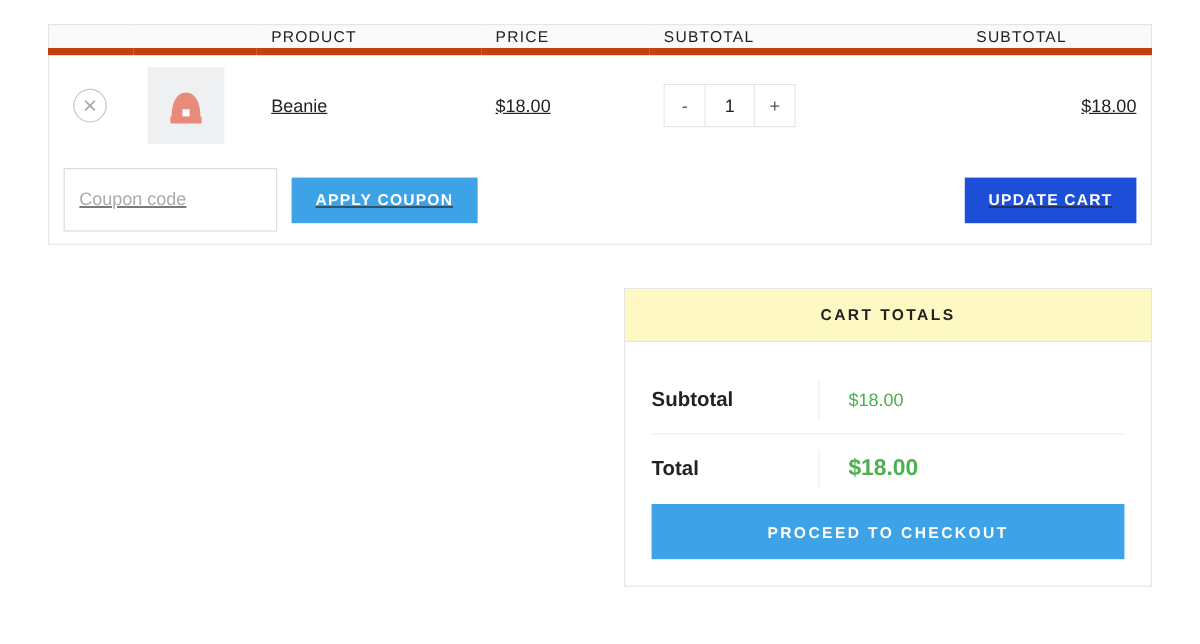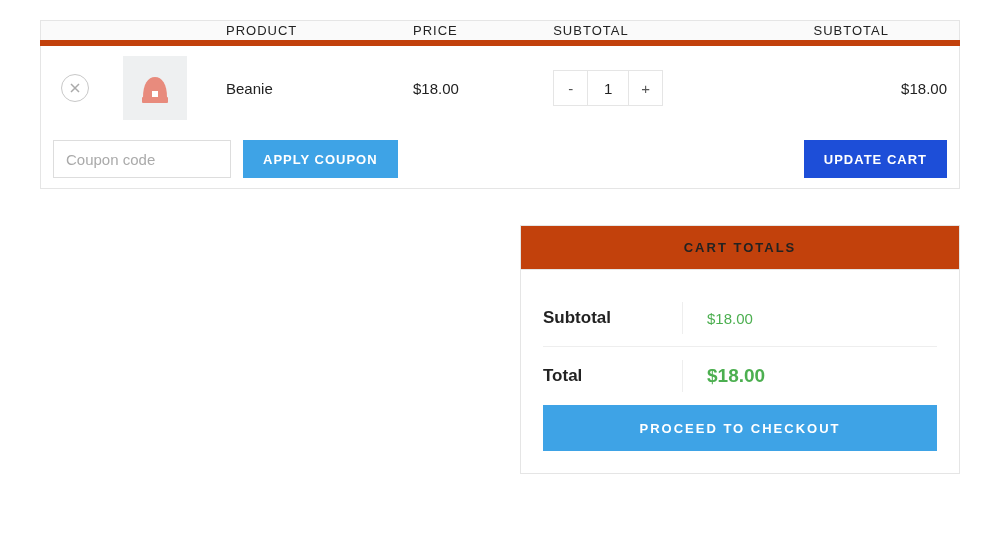--- a/index.html
+++ b/index.html
@@ -34,20 +34,21 @@
     }
     .cart-table thead th.col-product { width: 160px; }
     .cart-table thead th.col-price { width: 120px; margin-top: 32px; }
     .cart-table thead th.col-qty { width: 200px; }
     .cart-table thead th.col-subtotal { width: 140px; text-align: right; padding-right: 70px;}
     .cart-table tbody td {
       padding: 10px 12px;
       vertical-align: middle;
       font-size: 15px;
       color: #222;
+      text-decoration: underline;
     }
     .remove-btn {
       width: 28px;
       height: 28px;
       border: 1px solid #c8c8c8;
       border-radius: 50%;
       background: #fff;
       display: flex;
       align-items: center;
       justify-content: center;
@@ -101,21 +102,21 @@
     .actions-row td {
       padding: 14px 12px 18px;
     }
     .actions-inner {
       display: flex;
       align-items: center;
       gap: 12px;
     }
     .coupon-input {
       width: 178px;
-      height: 38px;
+      height: 53px;
       padding: 0 12px;
       border: 1px solid #ddd;
       font-size: 15px;
       color: #555;
     }
     .coupon-input::placeholder {
       color: #aaa;
     }
     .btn {
       height: 38px;
@@ -135,21 +136,21 @@
       background: #1d4ed8;
       margin-left: auto;
     }
     .totals-card {
       width: 440px;
       margin-left: auto;
       margin-top: 36px;
       border: 1px solid #e5e5e5;
     }
     .totals-header {
-      background: #c2410c;
+      background: #fef9c3;
       border-bottom: 1px solid #e5e5e5;
       padding: 14px;
       text-align: center;
       font-size: 13px;
       font-weight: 700;
       letter-spacing: 2px;
       color: #222;
     }
     .totals-body {
       padding: 20px 22px 22px;

